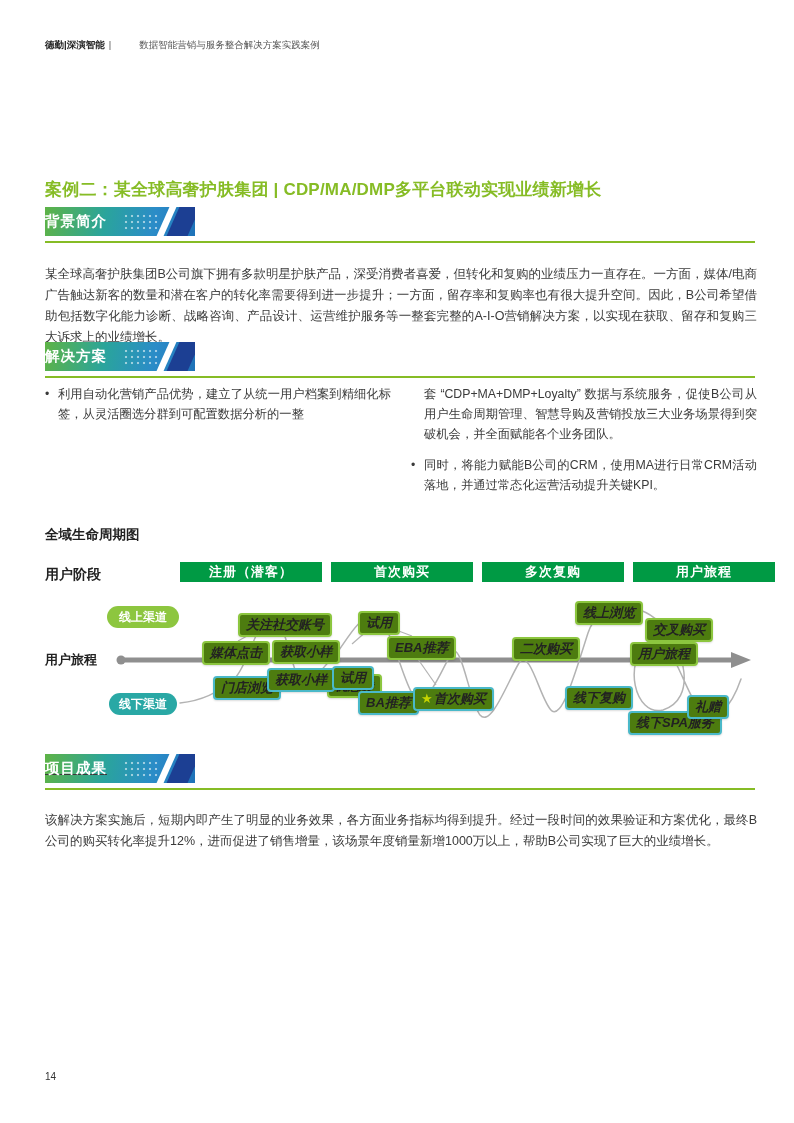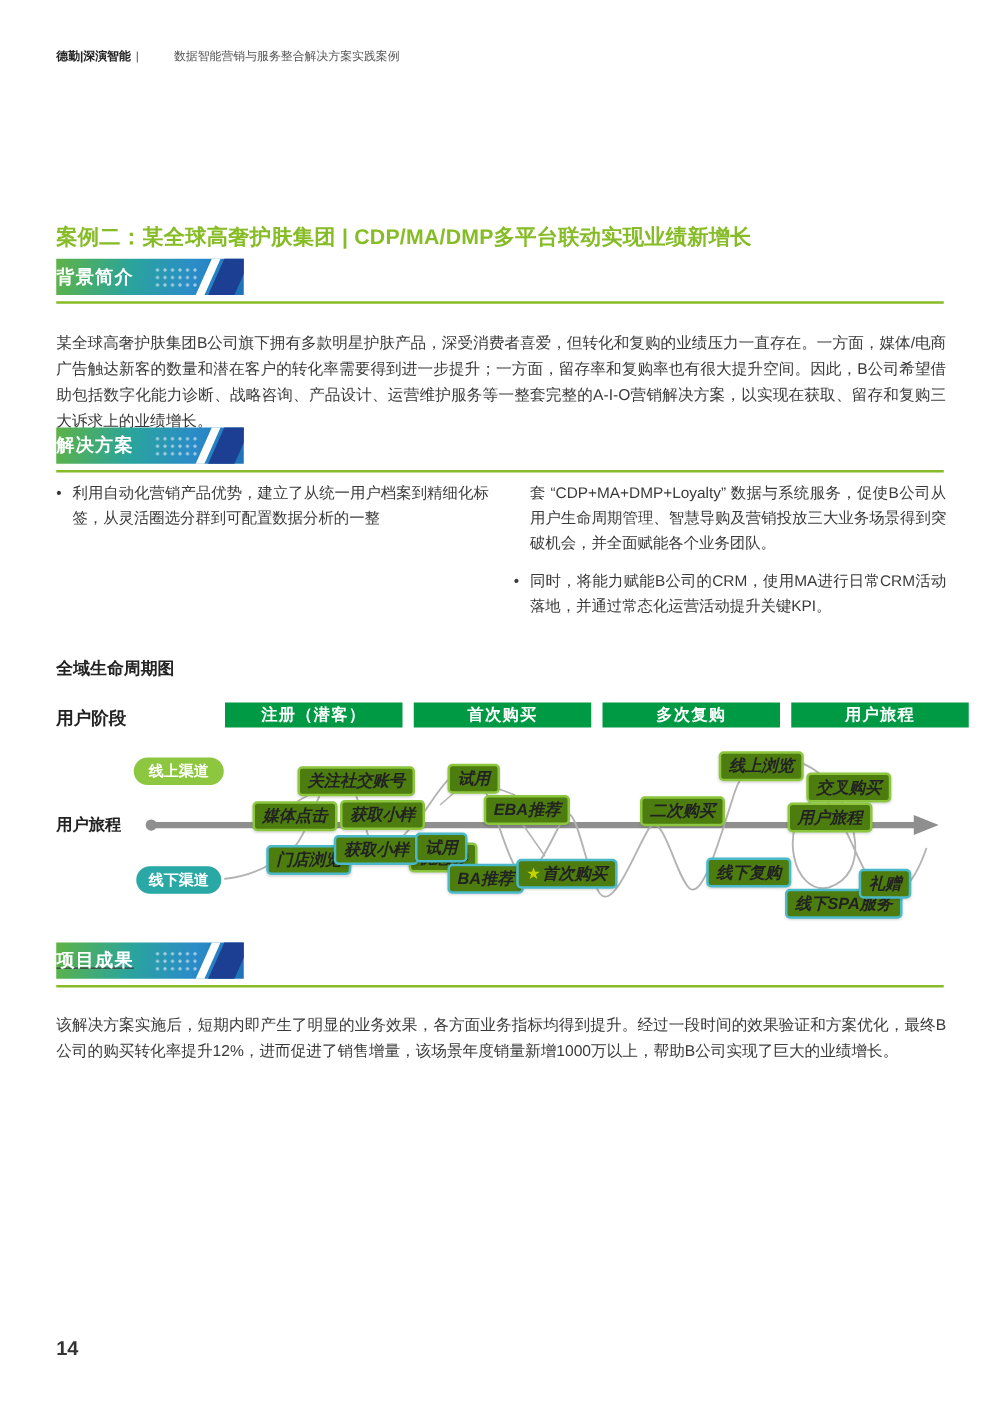--- a/index.html
+++ b/index.html
@@ -53,21 +53,21 @@
   .pill-online{top:86px;left:107px;width:72px;background:#8dc63f;}
   .pill-offline{top:173px;left:109px;width:68px;background:#29a8a5;}
   .journey-svg{position:absolute;top:0;left:0;z-index:1;}
   .node{position:absolute;z-index:2;background:#4d7c0f;border:2px solid;border-radius:4px;
     padding:1px 6px;font-size:13px;font-weight:bold;color:#222;white-space:nowrap;
     box-shadow:0 1px 2px rgba(0,0,0,.14);font-style:italic;}
   .node.online{border-color:#8cc63f;}
   .node.offline{border-color:#4ab9c9;}
   .node .star{color:#c5d400;margin-right:1px;}
   
-  .page-number{position:absolute;top:1071px;left:45px;font-size:16px;font-weight:bold;color:#333;}
+  .page-number{position:absolute;top:1071px;left:45px;font-size:10px;font-weight:normal;color:#333;}
 </style>
 </head>
 <body>
 
 <div class="doc-header">
   <span class="brand">德勤|深演智能</span><span class="sep">|</span><span class="subtitle">数据智能营销与服务整合解决方案实践案例</span>
 </div>
 
 <h1 class="case-title">案例二：某全球高奢护肤集团 | CDP/MA/DMP多平台联动实现业绩新增长</h1>
 

